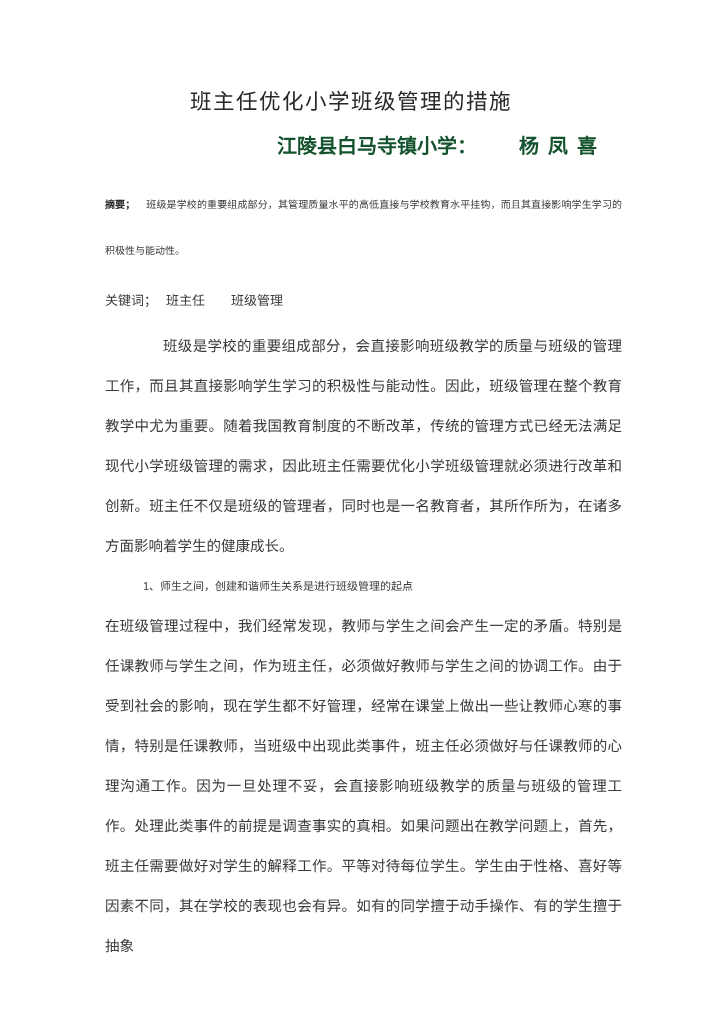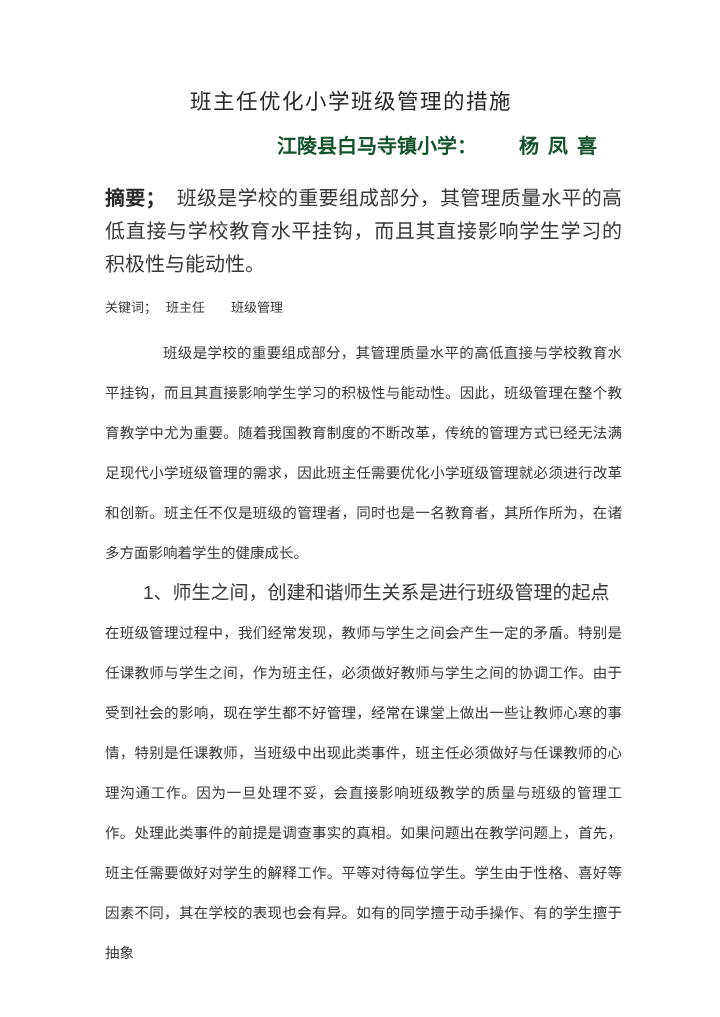--- a/index.html
+++ b/index.html
@@ -39,22 +39,22 @@
     font-size: 20px;
     line-height: 30px;
     color: #14532d;
   }
   .byline-author {
     margin-left: 42px;
     letter-spacing: 9px;
   }
   .abstract {
     margin: 21px 0 0 0;
-    font-size: 20px;
-    line-height: 33px;
+    font-size: 10px;
+    line-height: 46px;
     text-align: justify;
   }
   .abstract-label {
     font-weight: 700;
     color: #2a2a2a;
     margin-right: 11px;
   }
   .keywords {
     margin: 10px 0 0 0;
     font-size: 13px;
@@ -68,21 +68,21 @@
     line-height: 40px;
     text-align: justify;
     color: #3a3a3a;
   }
   .para-first {
     margin-top: 9px;
     text-indent: 58px;
   }
   .section-heading {
     margin: 0;
-    font-size: 19px;
+    font-size: 11px;
     line-height: 40px;
     text-indent: 38px;
     font-weight: 400;
     color: #3a3a3a;
   }
 </style>
 </head>
 <body>
 
 <div class="page">
@@ -94,19 +94,19 @@
   </div>
 
   <p class="abstract">
     <span class="abstract-label">摘要；</span><span>班级是学校的重要组成部分，其管理质量水平的高低直接与学校教育水平挂钩，而且其直接影响学生学习的积极性与能动性。</span>
   </p>
 
   <p class="keywords">
     <span>关键词；</span><span class="kw1">班主任</span><span class="kw2">班级管理</span>
   </p>
 
-  <p class="para para-first">班级是学校的重要组成部分，其管理质量水平的高低直接与学校教育水平挂钩，而且其直接影响学生学习的积极性与能动性。因此，班级管理在整个教育教学中尤为重要。随着我国教育制度的不断改革，传统的管理方式已经无法满足现代小学班级管理的需求，因此班主任需要优化小学班级管理就必须进行改革和创新。班主任不仅是班级的管理者，同时也是一名教育者，其所作所为，在诸多方面影响着学生的健康成长。</p>
+  <p class="para para-first">班级是学校的重要组成部分，会直接影响班级教学的质量与班级的管理工作，而且其直接影响学生学习的积极性与能动性。因此，班级管理在整个教育教学中尤为重要。随着我国教育制度的不断改革，传统的管理方式已经无法满足现代小学班级管理的需求，因此班主任需要优化小学班级管理就必须进行改革和创新。班主任不仅是班级的管理者，同时也是一名教育者，其所作所为，在诸多方面影响着学生的健康成长。</p>
 
   <p class="section-heading">1、师生之间，创建和谐师生关系是进行班级管理的起点</p>
 
   <p class="para">在班级管理过程中，我们经常发现，教师与学生之间会产生一定的矛盾。特别是任课教师与学生之间，作为班主任，必须做好教师与学生之间的协调工作。由于受到社会的影响，现在学生都不好管理，经常在课堂上做出一些让教师心寒的事情，特别是任课教师，当班级中出现此类事件，班主任必须做好与任课教师的心理沟通工作。因为一旦处理不妥，会直接影响班级教学的质量与班级的管理工作。处理此类事件的前提是调查事实的真相。如果问题出在教学问题上，首先，班主任需要做好对学生的解释工作。平等对待每位学生。学生由于性格、喜好等因素不同，其在学校的表现也会有异。如有的同学擅于动手操作、有的学生擅于抽象</p>
 
 </div>
 
 </body></html>

